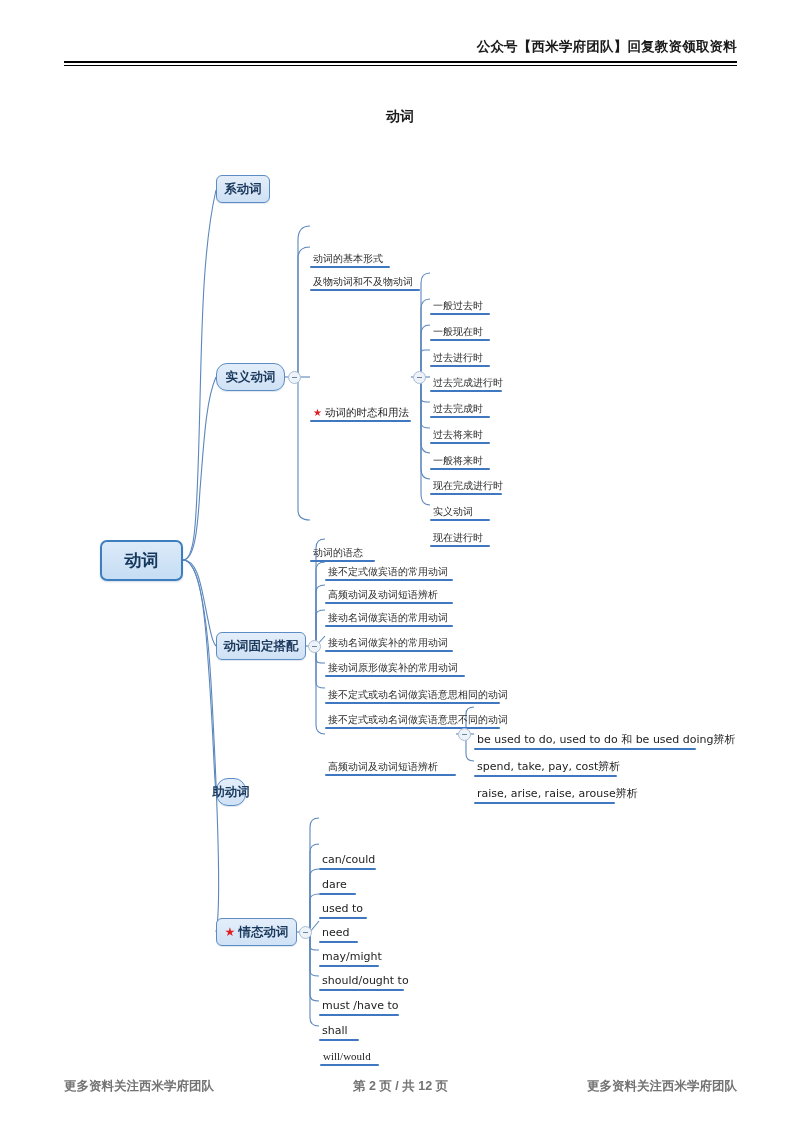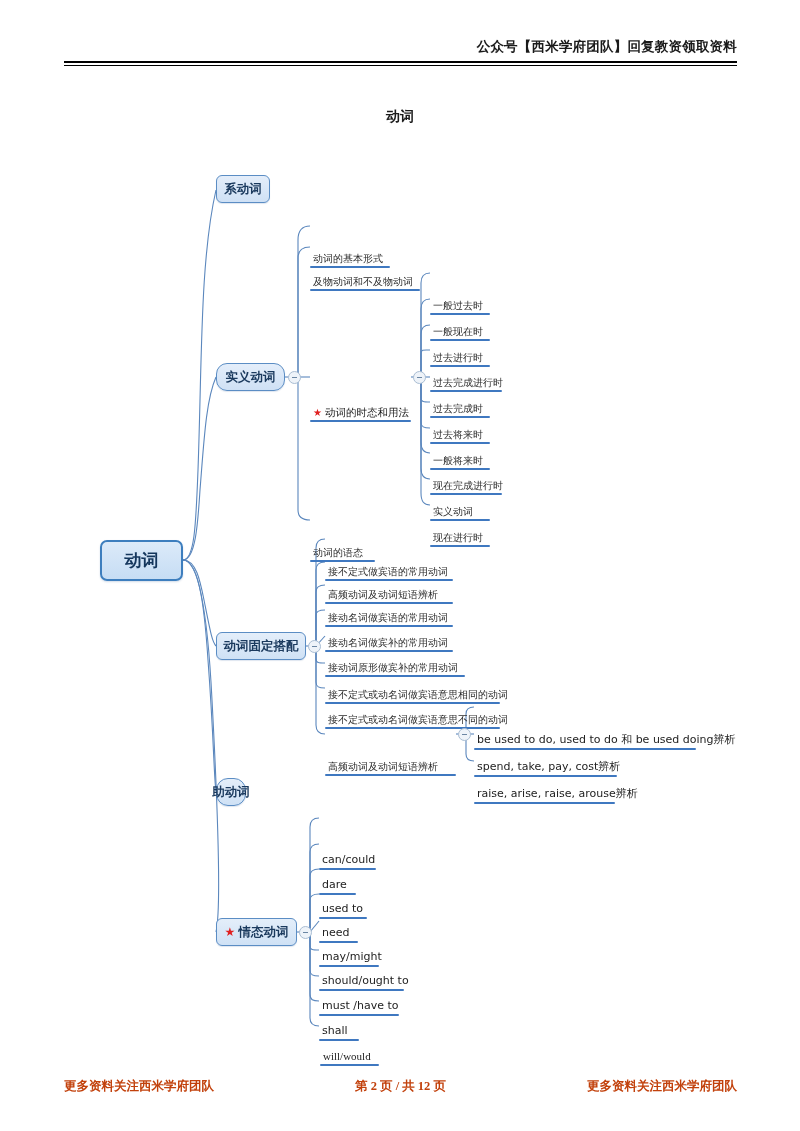--- a/index.html
+++ b/index.html
@@ -35,22 +35,22 @@
   .doc-title{
     position:absolute;left:0;top:108px;width:800px;text-align:center;
     font-size:14px;color:#1c1c1c;font-weight:600;
     font-family:"DejaVu Sans","Liberation Sans",sans-serif;
   }
 
   
   .footer{position:absolute;left:64px;top:1078px;width:673px;height:22px;}
   .footer span{
     position:absolute;top:0;
-    font-family:Liberation Serif, serif;
-    font-size:12.5px;color:#c2410c;font-weight:700;white-space:nowrap;text-align:right;
+    font-family:Liberation Sans, sans-serif;
+    font-size:12.5px;color:#737373;font-weight:700;white-space:nowrap;text-align:right;
   }
   .footer .f-left{left:0;}
   .footer .f-center{left:50%;transform:translateX(-50%);}
   .footer .f-right{right:0;}
 
   
   .map{position:absolute;left:0;top:0;width:800px;height:1131px;}
   .map svg{position:absolute;left:0;top:0;width:800px;height:1131px;overflow:visible;}
 
   

